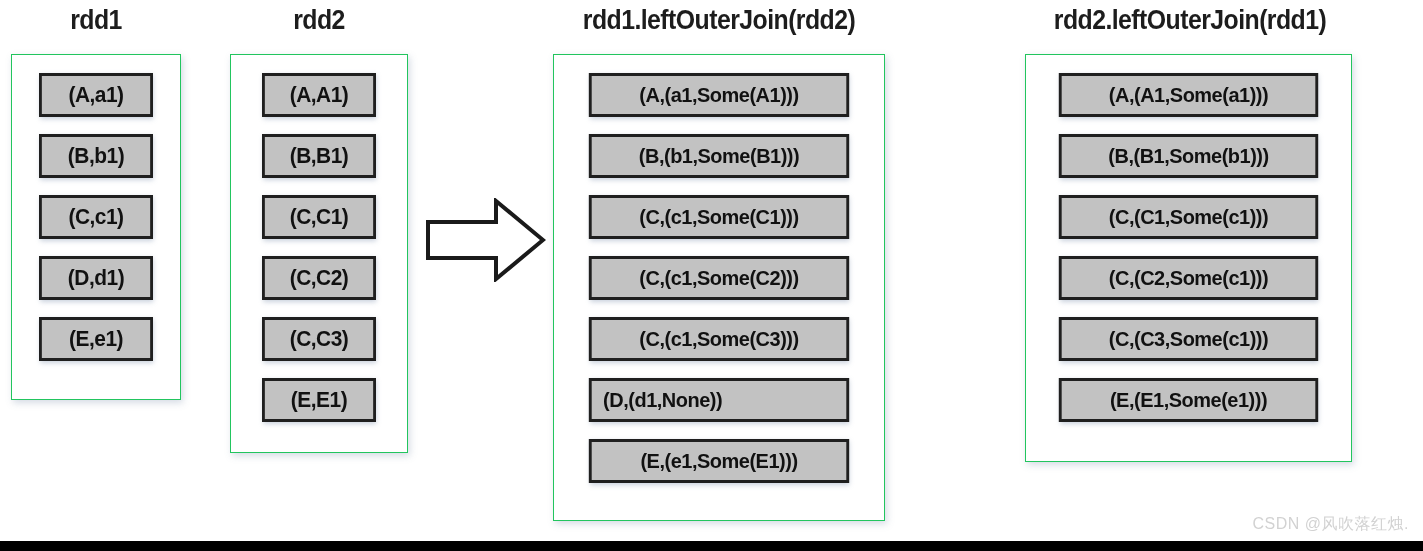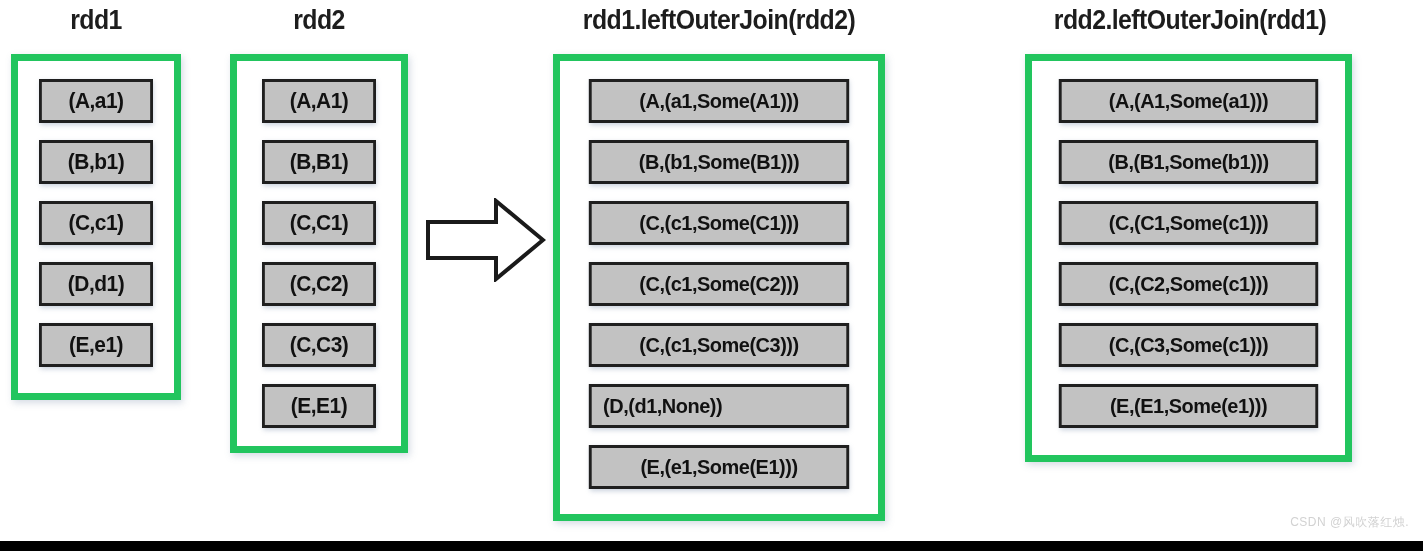--- a/index.html
+++ b/index.html
@@ -33,21 +33,21 @@
     line-height: 32px;
     text-align: center;
     transform: scaleX(0.92);
     transform-origin: center center;
   }
 
   
   .rdd-box {
     position: absolute;
     background: #ffffff;
-    border: 7px solid #22c55e;
+    border: 1px solid #22c55e;
     box-shadow: 2px 3px 7px rgba(120,140,170,0.30);
   }
 
   
   .items {
     position: absolute;
     left: 0; right: 0; top: 0; bottom: 0;
     display: flex;
     flex-direction: column;
     align-items: center;
@@ -93,21 +93,21 @@
     width: 120px;
     height: 84px;
   }
 
   
   #watermark {
     position: absolute;
     right: 14px;
     top: 514px;
     font-family: "Liberation Sans", "DejaVu Sans", sans-serif;
-    font-size: 12px;
+    font-size: 16px;
     color: #d2d2d2;
     white-space: nowrap;
     letter-spacing: 0.5px;
   }
 
   
   #bottom-bar {
     position: absolute;
     left: 0;
     bottom: 0;

